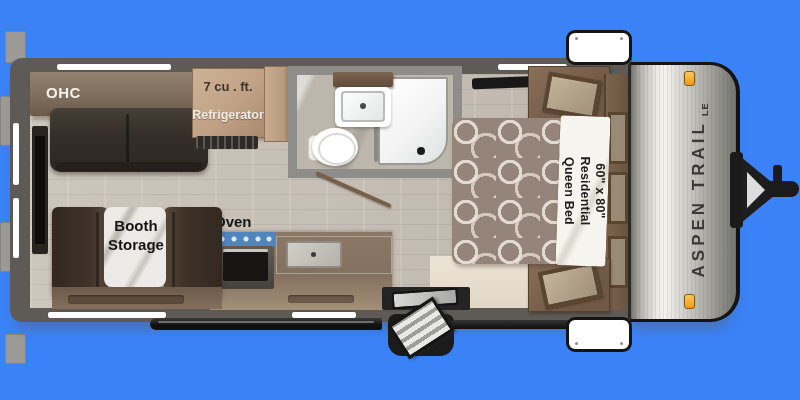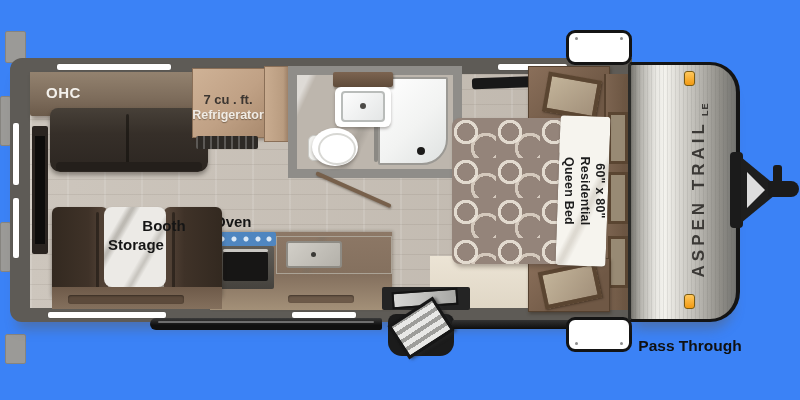--- a/index.html
+++ b/index.html
@@ -60,21 +60,21 @@
   .sofa-front{left:56px;top:162px;width:146px;height:9px;background:#241f1b;border-radius:4px;}
   .tv{left:32px;top:126px;width:16px;height:128px;background:#2a2420;border-radius:2px;}
   .tv-screen{left:35px;top:136px;width:10px;height:108px;background:#0d0c0b;}
 
   
   .fridge{
     left:192px;top:68px;width:72px;height:68px;
     background:linear-gradient(135deg,#cfb296 0%,#c0a185 55%,#a98a6e 100%);
     border:1px solid #8a6f57;box-shadow:2px 2px 3px rgba(50,35,20,.35);
   }
-  .fridge-l1{left:192px;top:92px;width:72px;text-align:center;font-size:13px;font-weight:700;color:#3c3631;}
+  .fridge-l1{left:192px;top:79px;width:72px;text-align:center;font-size:13px;font-weight:700;color:#3c3631;}
   .fridge-l2{left:190px;top:108px;width:76px;text-align:center;font-size:12.5px;font-weight:700;color:#f1ece5;text-shadow:0 1px 1px rgba(60,45,30,.5);}
   .fridge-vent{
     left:196px;top:136px;width:62px;height:13px;background:#2e2a26;
     background-image:repeating-linear-gradient(90deg, rgba(255,255,255,.22) 0 2px, transparent 2px 7px);
     border-radius:2px;
   }
   .pantry{
     left:264px;top:66px;width:26px;height:74px;
     background:linear-gradient(90deg,#c9ac90,#b99c80 70%,#8d7058);
     border:1px solid #8a6f57;
@@ -141,21 +141,21 @@
   .bench-l{left:52px;top:207px;width:56px;height:90px;background:linear-gradient(270deg,#59483b 0%,#3f3228 35%,#332920 100%);}
   .bench-r{left:164px;top:207px;width:58px;height:90px;}
   .bench-seam{background:rgba(20,16,12,.5);border-radius:2px;}
   .seam-l{left:96px;top:212px;width:3px;height:80px;}
   .seam-r{left:172px;top:212px;width:3px;height:80px;}
   .dtable{
     left:104px;top:207px;width:62px;height:80px;background:#eceae6;border-radius:8px;
     background-image:linear-gradient(120deg, transparent 20%, rgba(120,115,105,.4) 26% 28%, transparent 34%, transparent 60%, rgba(120,115,105,.3) 66% 67%, transparent 72%);
     box-shadow:0 2px 3px rgba(60,50,40,.35);
   }
-  .dinette-l1{left:96px;top:217px;width:80px;text-align:center;font-size:15px;font-weight:700;color:#151515;padding-left:28px;}
+  .dinette-l1{left:96px;top:217px;width:80px;text-align:center;font-size:15px;font-weight:700;color:#151515;}
   .dinette-l2{left:92px;top:236px;width:88px;text-align:center;font-size:15px;font-weight:700;color:#151515;}
   .dinette-base{left:52px;top:287px;width:170px;height:22px;background:linear-gradient(180deg,#6e5a49,#84705d);}
   .dinette-inset{left:68px;top:295px;width:116px;height:9px;background:#5c4a3b;border-radius:3px;box-shadow:inset 0 1px 2px rgba(0,0,0,.4);}
 
   
   .door-tray{left:382px;top:287px;width:88px;height:23px;background:#242424;border-radius:2px;}
   .door-step-in{left:392px;top:290px;width:66px;height:17px;background:linear-gradient(90deg,#d8d8d6,#a7a7a4);transform:rotate(-4deg);border:2px solid #141414;box-sizing:border-box;}
   .step-out-back{left:388px;top:314px;width:66px;height:42px;background:#1b1b1b;border-radius:8px 8px 14px 14px;}
   .step-out{
     left:394px;top:308px;width:54px;height:40px;
@@ -356,16 +356,15 @@
     <span class="brand-le">LE</span>
   </div>
 
   <div class="abs hitch-plate"></div>
   <div class="abs hitch-frame"></div>
   <div class="abs hitch-hole"></div>
   <div class="abs hitch-jack"></div>
   <div class="abs hitch-arm"></div>
 
   <div class="abs pass-label">
-    <div>Pass Through</div>
   </div>
 
 </div>
 
 </body></html>

